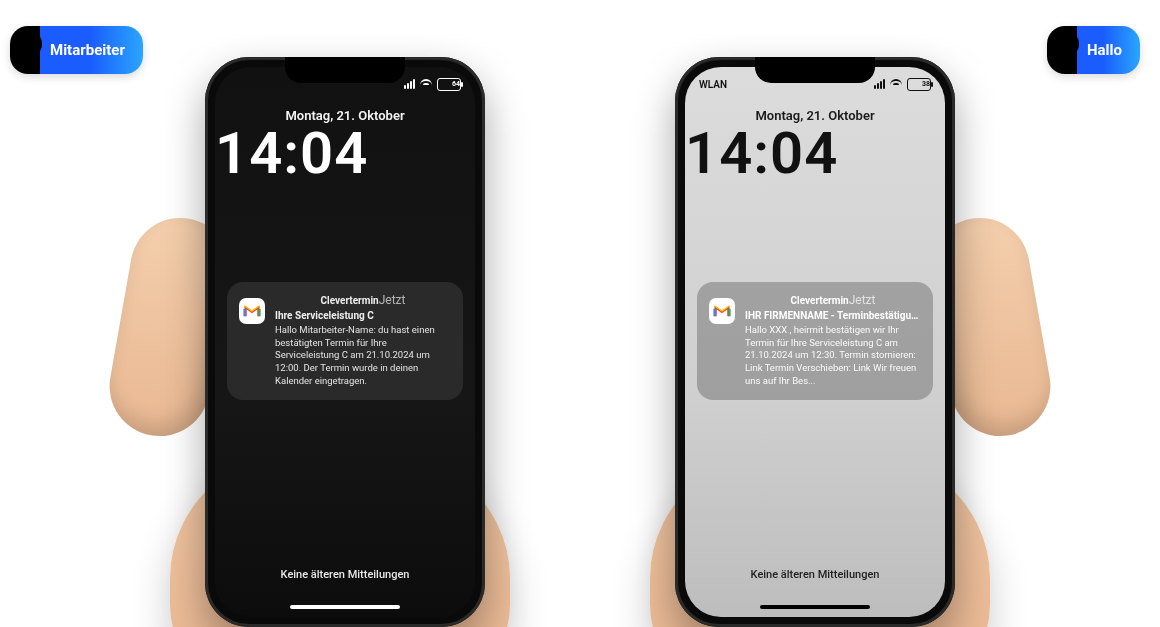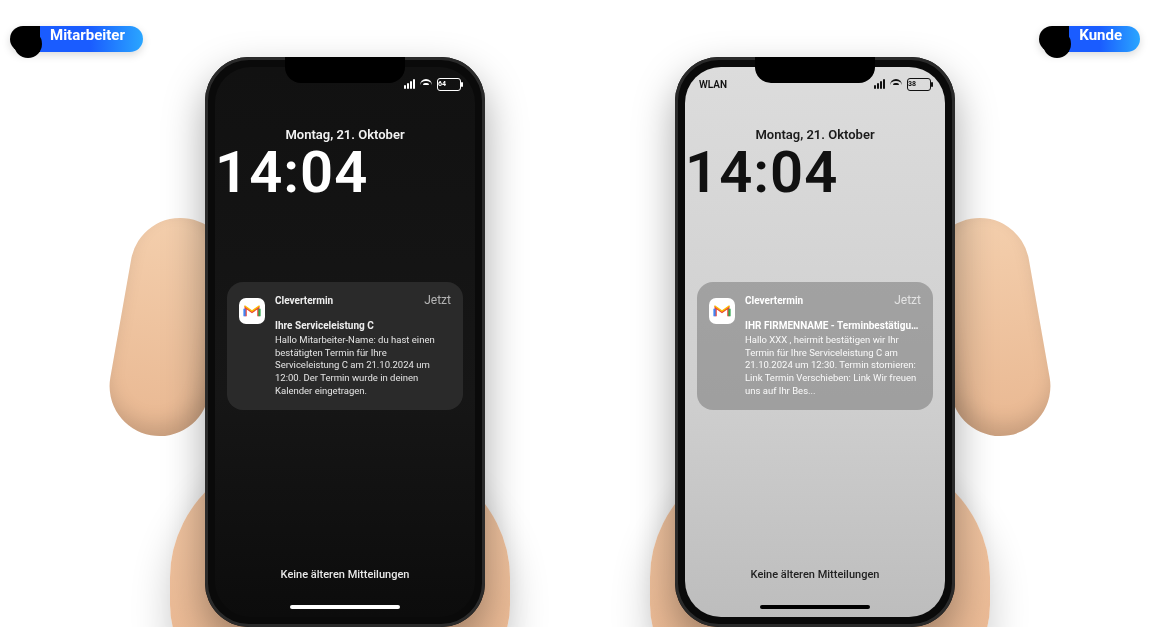--- a/index.html
+++ b/index.html
@@ -1,19 +1,19 @@
 <!DOCTYPE html>
 <html><head>
 <meta charset="utf-8">
 <style>
   html,body{margin:0;padding:0;width:1160px;height:627px;background:#fff;font-family:-apple-system,BlinkMacSystemFont,"Segoe UI",Roboto,Helvetica,Arial,sans-serif;overflow:hidden}
   .stage{position:relative;width:1160px;height:627px}
 
   
-  .tag{position:absolute;top:26px;height:20px;display:flex;border-radius:18px;background:linear-gradient(90deg,#000 0 30px,#1a5cff 30px 60%,#2aa6ff 100%);color:#fff;font-weight:700;font-size:15px;padding:0 18px 6px 40px;box-shadow:0 3px 8px rgba(0,0,0,.15)}
+  .tag{position:absolute;top:26px;height:48px;display:flex;align-items:center;border-radius:18px;background:linear-gradient(90deg,#000 0 30px,#1a5cff 30px 60%,#2aa6ff 100%);color:#fff;font-weight:700;font-size:15px;padding:0 18px 0 40px;box-shadow:0 3px 8px rgba(0,0,0,.15)}
   .tag .dot{position:absolute;left:4px;top:4px;width:28px;height:28px;border-radius:50%;background:#000}
   .tag-left{left:10px}
   .tag-right{right:20px}
 
   
   .hand{position:absolute;width:430px;height:610px;bottom:-30px}
   .hand-left{left:130px}
   .hand-right{right:130px;transform:scaleX(-1)}
   .hand-right .unflip{transform:scaleX(-1)} 
 
@@ -34,39 +34,39 @@
   
   .status{position:absolute;top:8px;left:14px;right:14px;height:18px;display:flex;justify-content:space-between;align-items:center;font-size:10px;font-weight:600}
   .status .left-seg{width:60px;text-align:left}
   .status .right-seg{display:flex;gap:5px;align-items:center}
   .sig{display:flex;gap:1px;align-items:flex-end}
   .sig i{width:2px;background:currentColor;border-radius:1px}
   .sig i:nth-child(1){height:4px}.sig i:nth-child(2){height:6px}.sig i:nth-child(3){height:8px}.sig i:nth-child(4){height:10px}
   .wifi-ico{width:12px;height:10px;position:relative}
   .wifi-ico::before{content:"";position:absolute;inset:0;border:2px solid currentColor;border-bottom:none;border-left:none;border-right:none;border-radius:12px 12px 0 0;top:0}
   .wifi-ico::after{content:"";position:absolute;left:3px;right:3px;top:4px;border:2px solid currentColor;border-bottom:none;border-left:none;border-right:none;border-radius:8px 8px 0 0}
-  .batt{width:22px;height:11px;border:1px solid currentColor;border-radius:3px;position:relative;display:flex;align-items:center;justify-content:flex-start;font-size:7px;font-weight:700}
+  .batt{width:22px;height:11px;border:1px solid currentColor;border-radius:3px;position:relative;display:flex;align-items:center;justify-content:flex-end;font-size:7px;font-weight:700}
   .batt::after{content:"";position:absolute;right:-3px;top:3px;width:2px;height:5px;background:currentColor;border-radius:1px}
 
   
-  .ls-date{text-align:center;margin-top:60px;font-size:13px;font-weight:600;opacity:.95}
+  .ls-date{text-align:center;margin-top:41px;font-size:13px;font-weight:600;opacity:.95}
   .ls-time{text-align:left;font-size:58px;font-weight:600;letter-spacing:1px;margin-top:-4px}
 
   
   .notif{position:absolute;left:12px;right:12px;top:215px;border-radius:16px;padding:10px 12px 12px 12px;font-size:10px;line-height:1.35;display:flex;gap:10px}
   .screen.dark .notif{background:rgba(60,60,60,.55);color:#eee}
   .screen.light .notif{background:rgba(120,120,120,.55);color:#fff}
   .notif .icon{width:26px;height:26px;border-radius:7px;background:#fff;flex:0 0 26px;display:flex;align-items:center;justify-content:center;margin-top:6px}
   .gmail{width:18px;height:14px;position:relative}
   .gmail svg{width:18px;height:14px;display:block}
   .notif .body{flex:1;min-width:0}
-  .notif .row1{display:flex;justify-content:space-between;align-items:baseline}
+  .notif .row1{display:flex;justify-content:center;align-items:baseline}
   .notif .app{font-weight:700;font-size:10px}
   .notif .when{font-size:12px;opacity:.7}
-  .notif .title{font-weight:700;font-size:10px;margin-top:11px;white-space:nowrap;overflow:hidden;text-overflow:ellipsis}
+  .notif .title{font-weight:700;font-size:10px;margin-top:1px;white-space:nowrap;overflow:hidden;text-overflow:ellipsis}
   .notif .msg{font-size:9.5px;opacity:.95;margin-top:1px}
 
   .no-older{position:absolute;bottom:36px;left:0;right:0;text-align:center;font-size:11px;font-weight:500}
   .screen.dark .no-older{color:#e8e8e8}
   .screen.light .no-older{color:#222}
   .home-ind{position:absolute;bottom:8px;left:50%;transform:translateX(-50%);width:110px;height:4px;border-radius:3px}
   .screen.dark .home-ind{background:#fff}
   .screen.light .home-ind{background:#000}
 </style>
 </head>
@@ -74,21 +74,21 @@
 
 <div class="stage">
 
   <div class="tag tag-left">
     <span class="dot"></span>
     <span>Mitarbeiter</span>
   </div>
 
   <div class="tag tag-right">
     <span class="dot"></span>
-    <span>Kunde</span>
+    <span>Hallo</span>
   </div>
 
   <div class="hand hand-left">
     <div class="palm"></div>
     <div class="thumb"></div>
     <div class="fingers">
       <div class="finger f1"></div>
         <div class="finger f2"></div>
         <div class="finger f3"></div>
         <div class="finger f4"></div>

